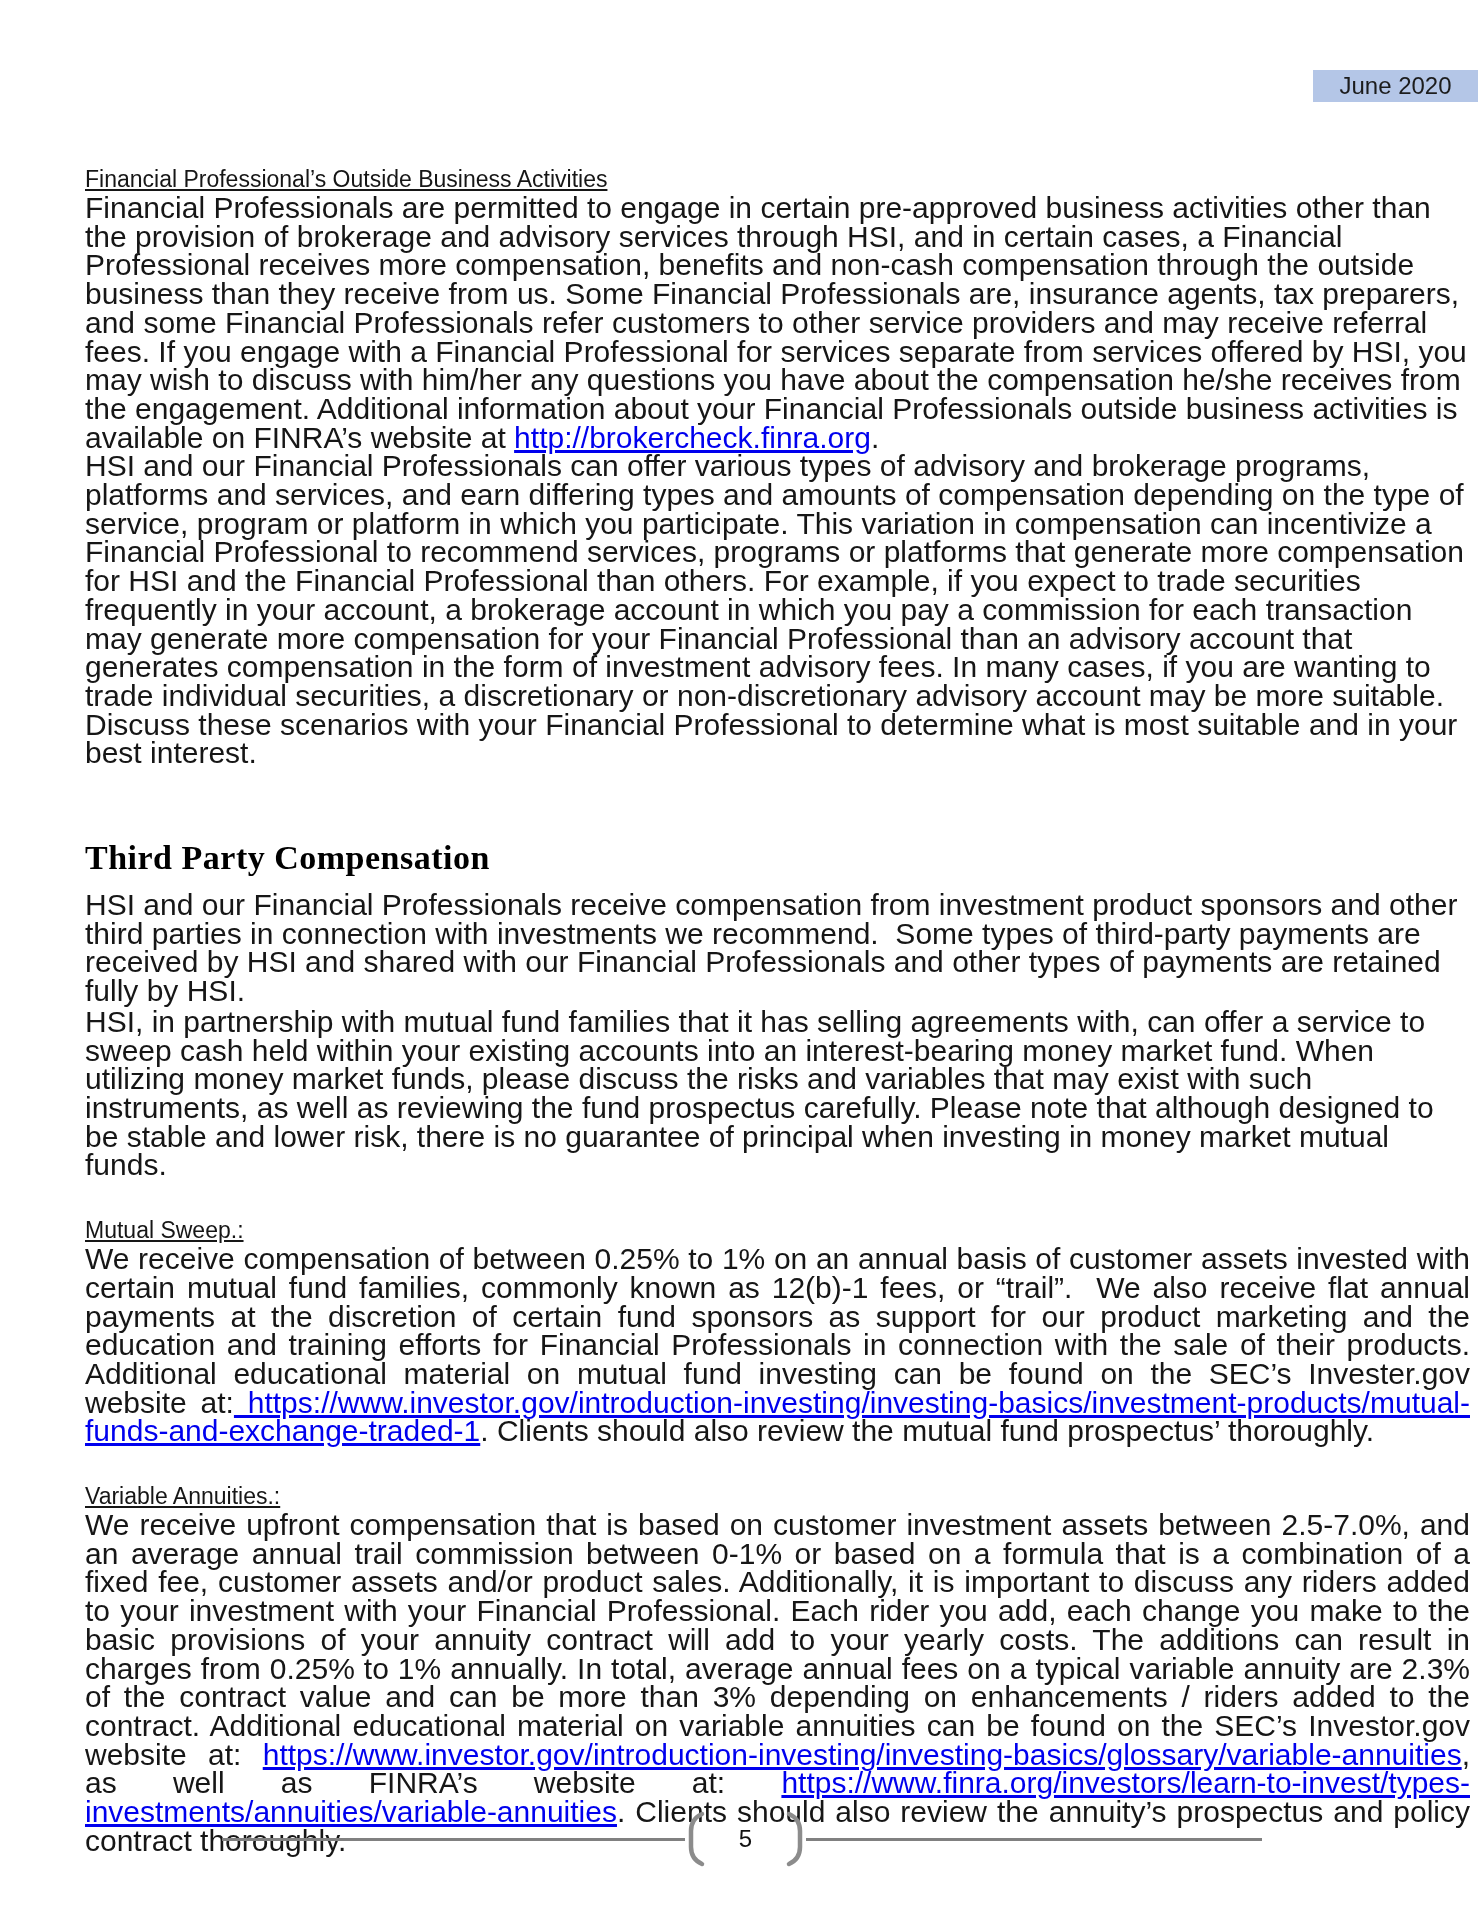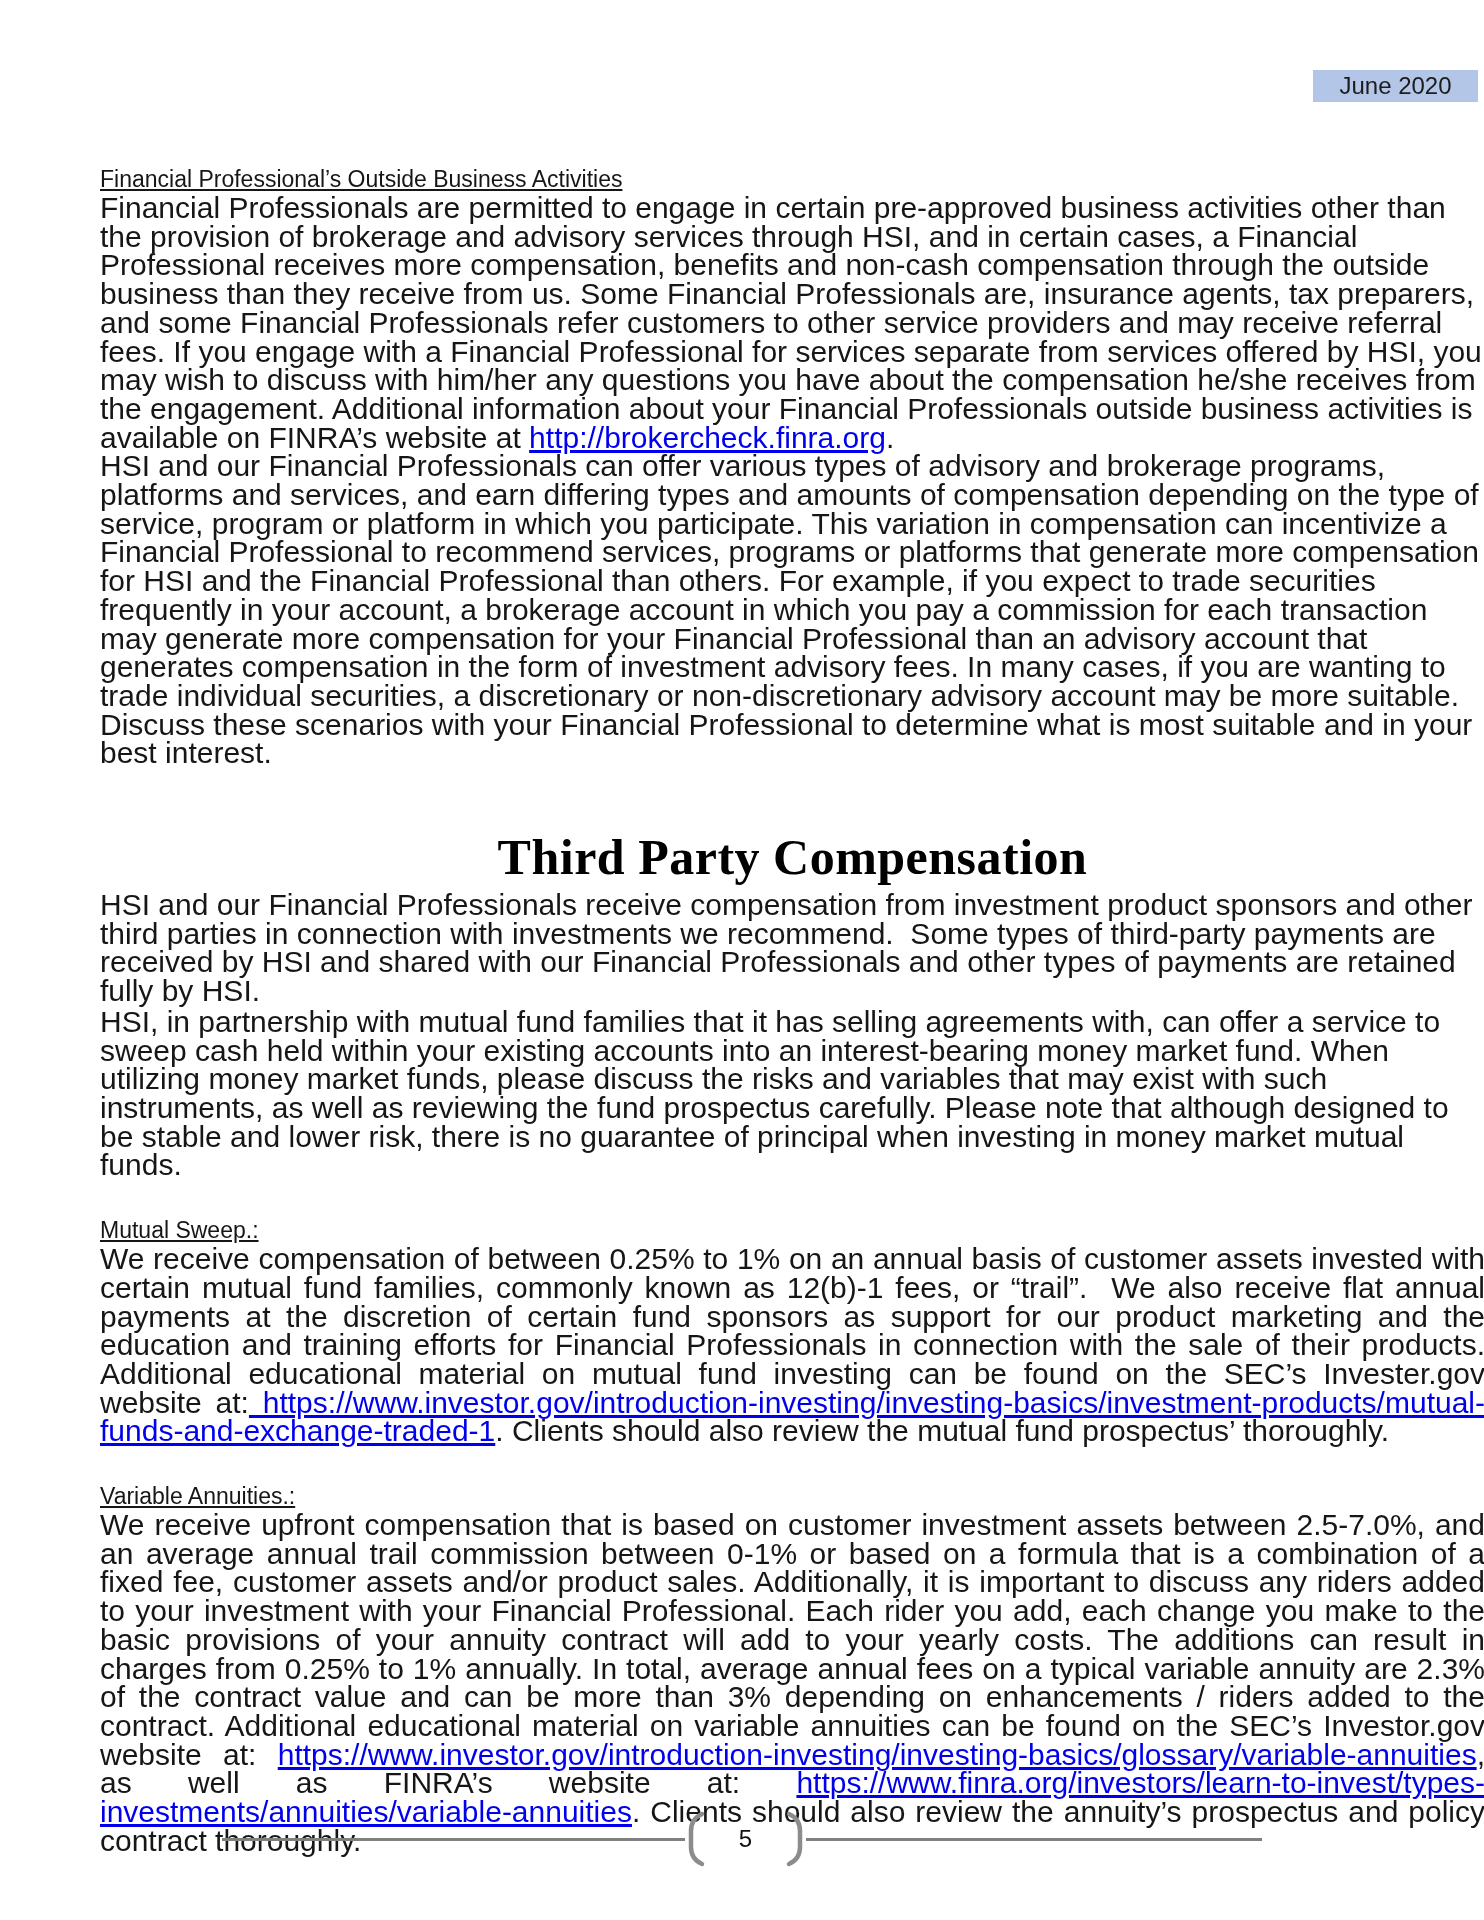--- a/index.html
+++ b/index.html
@@ -13,42 +13,41 @@
     margin-top:19px;
   }
   .date-badge {
     position:absolute; left:1313px; top:51px;
     width:165px; height:32px;
     background:#b4c6e7;
     display:flex; align-items:center; justify-content:center;
     font-size:24px; color:#1c1c1c;
   }
   .content {
-    position:absolute; left:100px; top:146px; width:1385px;
+    position:absolute; left:85px; top:146px; width:1385px;
   }
   .sec-heading {
     font-size:23px; line-height:29px; font-weight:normal;
     text-decoration:underline; text-underline-offset:2px;
     margin:0; color:#161616;
   }
   .sec-heading.mt { margin-top:42px; }
   .sec-heading.mt2 { margin-top:36px; }
   p.body {
     font-size:30px; line-height:28.7px; margin:0;
     color:#161616;
   }
   p.justify { text-align:justify; }
   p.mt-small { margin-top:2px; }
   p.mt-tiny { margin-top:6px; }
   .big-title {
     font-family:"Liberation Serif", serif;
-    font-weight:bold; font-size:50px; line-height:55px;
+    font-weight:bold; font-size:34px; line-height:55px;
     margin:62px 0 0 0; color:#000000;
     letter-spacing:0.5px;
-    text-align:center;
   }
   .italic-heading {
     font-family:"Liberation Serif", serif;
     font-weight:bold; font-style:italic;
     font-size:27px; line-height:32px;
     margin:40px 0 0 0; color:#000000;
   }
   a.link { color:#0000ee; text-decoration:underline; cursor:pointer; }
   .footer {
     position:absolute; left:0; top:1792px; width:100%;

